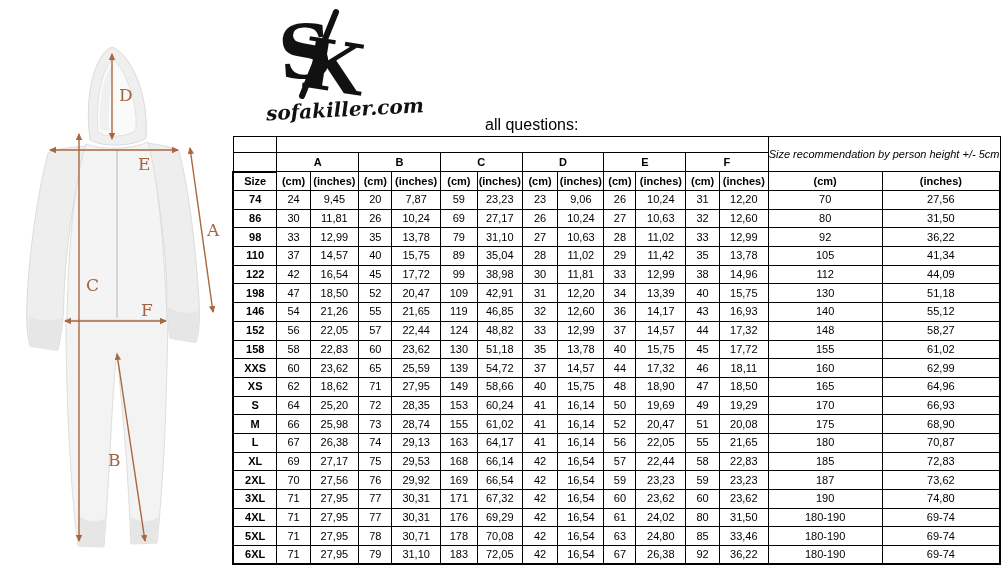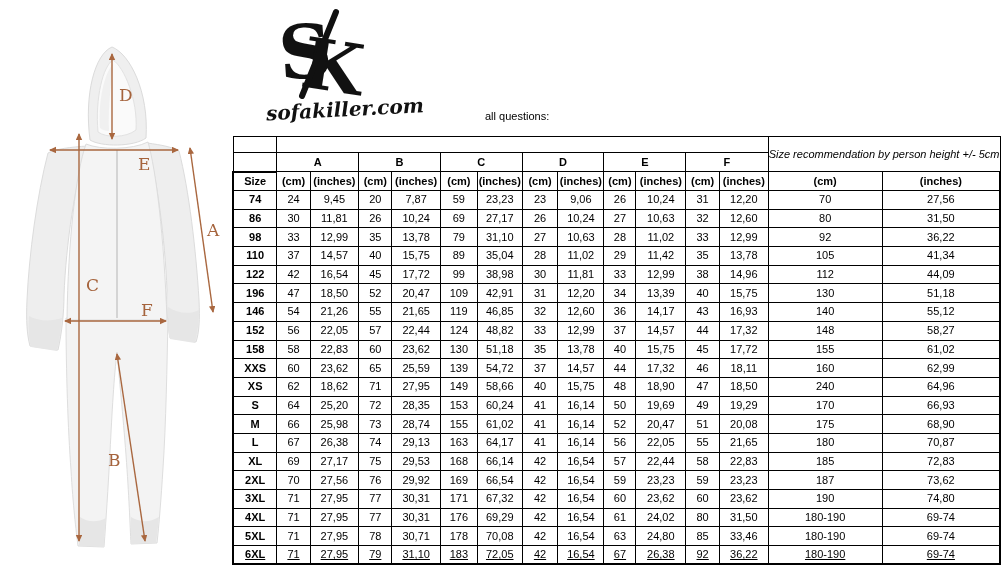--- a/index.html
+++ b/index.html
@@ -12,22 +12,22 @@
   .figure-svg { position:absolute; left:0; top:0; }
 
   
   .monogram-svg { position:absolute; left:276px; top:4px; }
   .logo-script {
     position:absolute; left:266px; top:98px; width:130px;
     font-family:"DejaVu Serif", serif; font-style:italic; font-weight:bold;
     font-size:20px; color:#111; transform:rotate(-3deg);
   }
   .contact-label {
-    position:absolute; left:485px; top:110px;
-    font-size:11px; color:#000;
+    position:absolute; left:485px; top:116px;
+    font-size:16px; color:#000;
   }
   .contact-email {
     position:absolute; left:577px; top:103px;
     font-size:15.5px; color:#000;
   }
 
   
   table.sizes {
     position:absolute; left:232px; top:136px;
     border-collapse:collapse; table-layout:fixed;
@@ -46,21 +46,21 @@
   td.size-h  { font-weight:bold; font-size:11px; }
   td.size-cell { font-weight:bold; font-size:11px; }
   td.rec-h {
     font-style:italic; font-weight:normal; font-size:10.5px;
     line-height:1.3; white-space:normal; padding:1px 3px;
     border-width:2px;
   }
   .bl2 { border-left-width:2px !important; }
   .br2 { border-right-width:2px !important; }
   .bt2 { border-top-width:2px !important;margin-left:48px; }
-  tr.last-row td { border-bottom-width:2px;text-decoration:underline; }
+  tr.last-row td { border-bottom-width:2px; }
 </style>
 </head>
 <body>
 
 <div class="stage">
 
   <svg class="figure-svg" width="250" height="584" viewBox="0 0 250 584">
     <defs>
       <marker id="ah" markerWidth="9" markerHeight="9" refX="6" refY="3.2" orient="auto-start-reverse" markerUnits="userSpaceOnUse">
         <path d="M0,0 L7,3.2 L0,6.4 z" fill="#a9673f"></path>
@@ -247,21 +247,21 @@
           <td>30</td>
           <td>11,81</td>
           <td>33</td>
           <td>12,99</td>
           <td>38</td>
           <td>14,96</td>
           <td>112</td>
           <td class="br2">44,09</td>
         </tr>
         <tr>
-          <td class="size-cell bl2">196</td>
+          <td class="size-cell bl2">198</td>
           <td>47</td>
           <td>18,50</td>
           <td>52</td>
           <td>20,47</td>
           <td>109</td>
           <td>42,91</td>
           <td>31</td>
           <td>12,20</td>
           <td>34</td>
           <td>13,39</td>
@@ -345,21 +345,21 @@
           <td>71</td>
           <td>27,95</td>
           <td>149</td>
           <td>58,66</td>
           <td>40</td>
           <td>15,75</td>
           <td>48</td>
           <td>18,90</td>
           <td>47</td>
           <td>18,50</td>
-          <td>240</td>
+          <td>165</td>
           <td class="br2">64,96</td>
         </tr>
         <tr>
           <td class="size-cell bl2">S</td>
           <td>64</td>
           <td>25,20</td>
           <td>72</td>
           <td>28,35</td>
           <td>153</td>
           <td>60,24</td>

